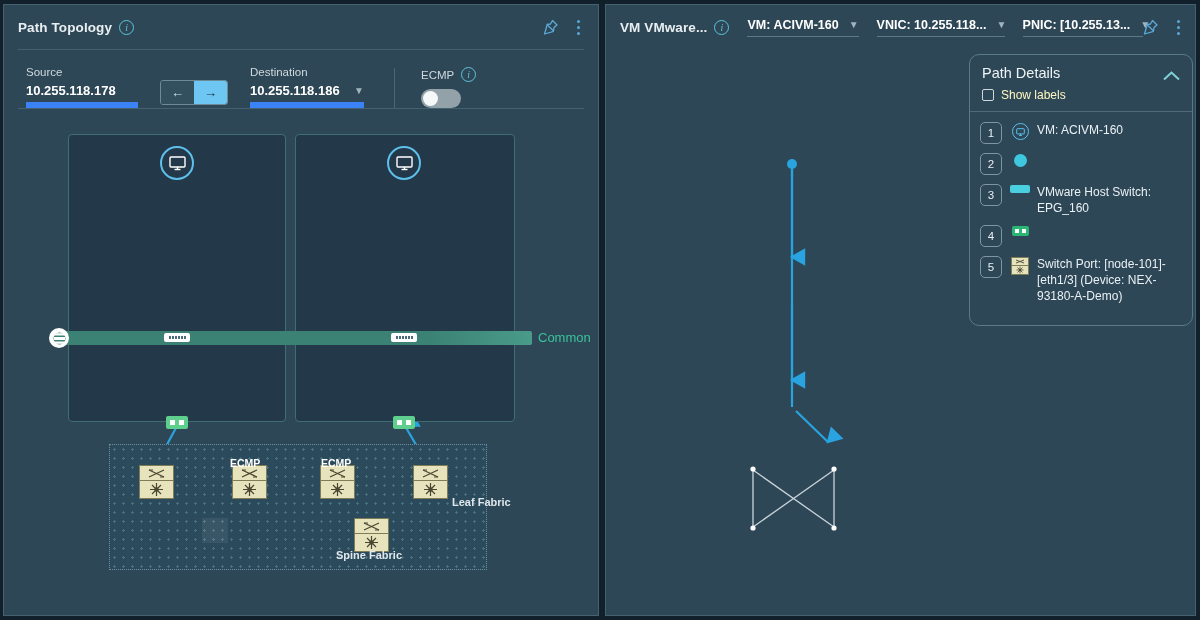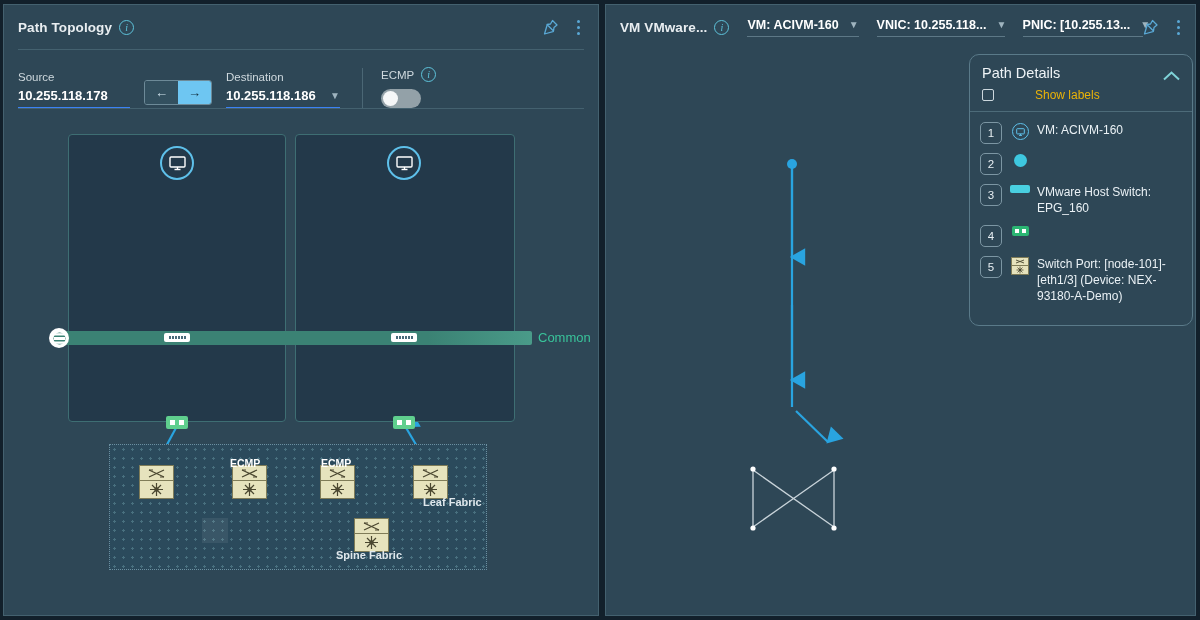--- a/index.html
+++ b/index.html
@@ -29,24 +29,24 @@
     display: inline-flex; align-items: center; justify-content: center; margin-left: 7px; flex: 0 0 auto;
   }
   .hdr-actions { margin-left: auto; display: flex; align-items: center; gap: 14px; }
   .pin-ico svg { display: block; }
   .kebab { display: flex; flex-direction: column; gap: 3px; padding: 2px 4px; }
   .kebab i { width: 3px; height: 3px; border-radius: 50%; background: #5aa9d6; display: block; }
 
   .divider { height: 1px; background: #44616f; margin: 0 14px; }
 
   
-  .controls { display: flex; align-items: flex-end; height: 58px; padding: 0 14px; gap: 0; }
+  .controls { display: flex; align-items: flex-end; height: 58px; padding: 0 22px; gap: 8px; }
   .field { display: flex; flex-direction: column; }
   .flabel { color: #cfd9de; font-size: 11.5px; margin-bottom: 5px; }
-  .fvalwrap { display: flex; align-items: center; border-bottom: 1px solid #3b82f6; padding-bottom: 4px; }
+  .fvalwrap { display: flex; align-items: center; border-bottom: 6px solid #3b82f6; padding-bottom: 4px; }
   .fval { color: #ffffff; font-size: 13px; font-weight: bold; }
   .src  { width: 112px; }
   .dst  { width: 114px; }
   .caret { margin-left: auto; color: #9fb4bf; font-size: 10px; line-height: 1; }
 
   .dirtoggle { display: flex; margin: 0 14px 3px 14px; border: 1px solid #6d8a98; border-radius: 3px; overflow: hidden; }
   .dirbtn { width: 33px; height: 23px; display: flex; align-items: center; justify-content: center;
             font-size: 13px; color: #cfe2ec; background: #33505f; }
   .dirbtn.active { background: #6ec6f2; color: #14303f; }
 
@@ -102,21 +102,21 @@
   .ecmp-txt { position: absolute; color: #ffffff; font-size: 10.5px; font-weight: bold; white-space: nowrap; }
 
   
   .pd-card { position: absolute; left: 363px; top: 49px; width: 224px;
              background: #2e4756; border: 1px solid #5a7a89; border-radius: 10px; }
   .pd-head { padding: 10px 12px 9px 12px; border-bottom: 1px solid #4d6b79; position: relative; }
   .pd-title { color: #eef3f6; font-size: 14.5px; }
   .pd-chev { position: absolute; right: 12px; top: 12px; }
   .pd-chk { display: flex; align-items: center; margin-top: 7px; }
   .chkbox { width: 12px; height: 12px; border: 1.3px solid #cdd8de; border-radius: 2px; background: transparent; margin-right: 7px; }
-  .pd-chk span { color: #eab308; font-size: 12px; margin-left: 34px; }
+  .pd-chk span { color: #fef9c3; font-size: 12px; }
   .pd-list { padding: 10px 10px 12px 10px; }
   .pd-row { display: flex; align-items: flex-start; margin-bottom: 9px; }
   .pd-num { width: 22px; height: 22px; flex: 0 0 auto; border: 1px solid #7c96a3; border-radius: 5px;
             color: #e8eff3; font-size: 11.5px; display: flex; align-items: center; justify-content: center; }
   .pd-ico { width: 22px; flex: 0 0 auto; display: flex; align-items: center; justify-content: center; margin: 1px 6px 0 7px; }
   .pd-txt { color: #eaf1f5; font-size: 12px; line-height: 16px; }
 
   .ic-mon { width: 17px; height: 17px; border-radius: 50%; border: 1.6px solid #5ec0ea;
             display: flex; align-items: center; justify-content: center; }
   .ic-dot { width: 13px; height: 13px; border-radius: 50%; background: #3ec8e0; }
@@ -355,21 +355,21 @@
               <g stroke="#4a4730" stroke-width="1.2">
                 <path d="M7.5 1 v13 M1 7.5 h13 M3 3 l9 9 M12 3 l-9 9"></path>
               </g>
               <circle cx="7.5" cy="7.5" r="2.2" fill="#4a4730"></circle>
             </svg>
           </div>
       </div>
 
       <div class="ecmp-txt" style="left:226px;top:452px;">ECMP</div>
       <div class="ecmp-txt" style="left:317px;top:452px;">ECMP</div>
-      <div class="flabel-txt" style="left:379px;top:491px;padding-left:40px;">Leaf Fabric</div>
+      <div class="flabel-txt" style="left:408px;top:491px;padding-left:40px;">Leaf Fabric</div>
       <div class="flabel-txt" style="left:332px;top:544px;">Spine Fabric</div>
     </div>
   </div>
 
   <div class="panel panel-right">
 
     <div class="pheader">
       <div class="ptitle">VM VMware...</div>
       <div class="info-ico">i</div>
 

